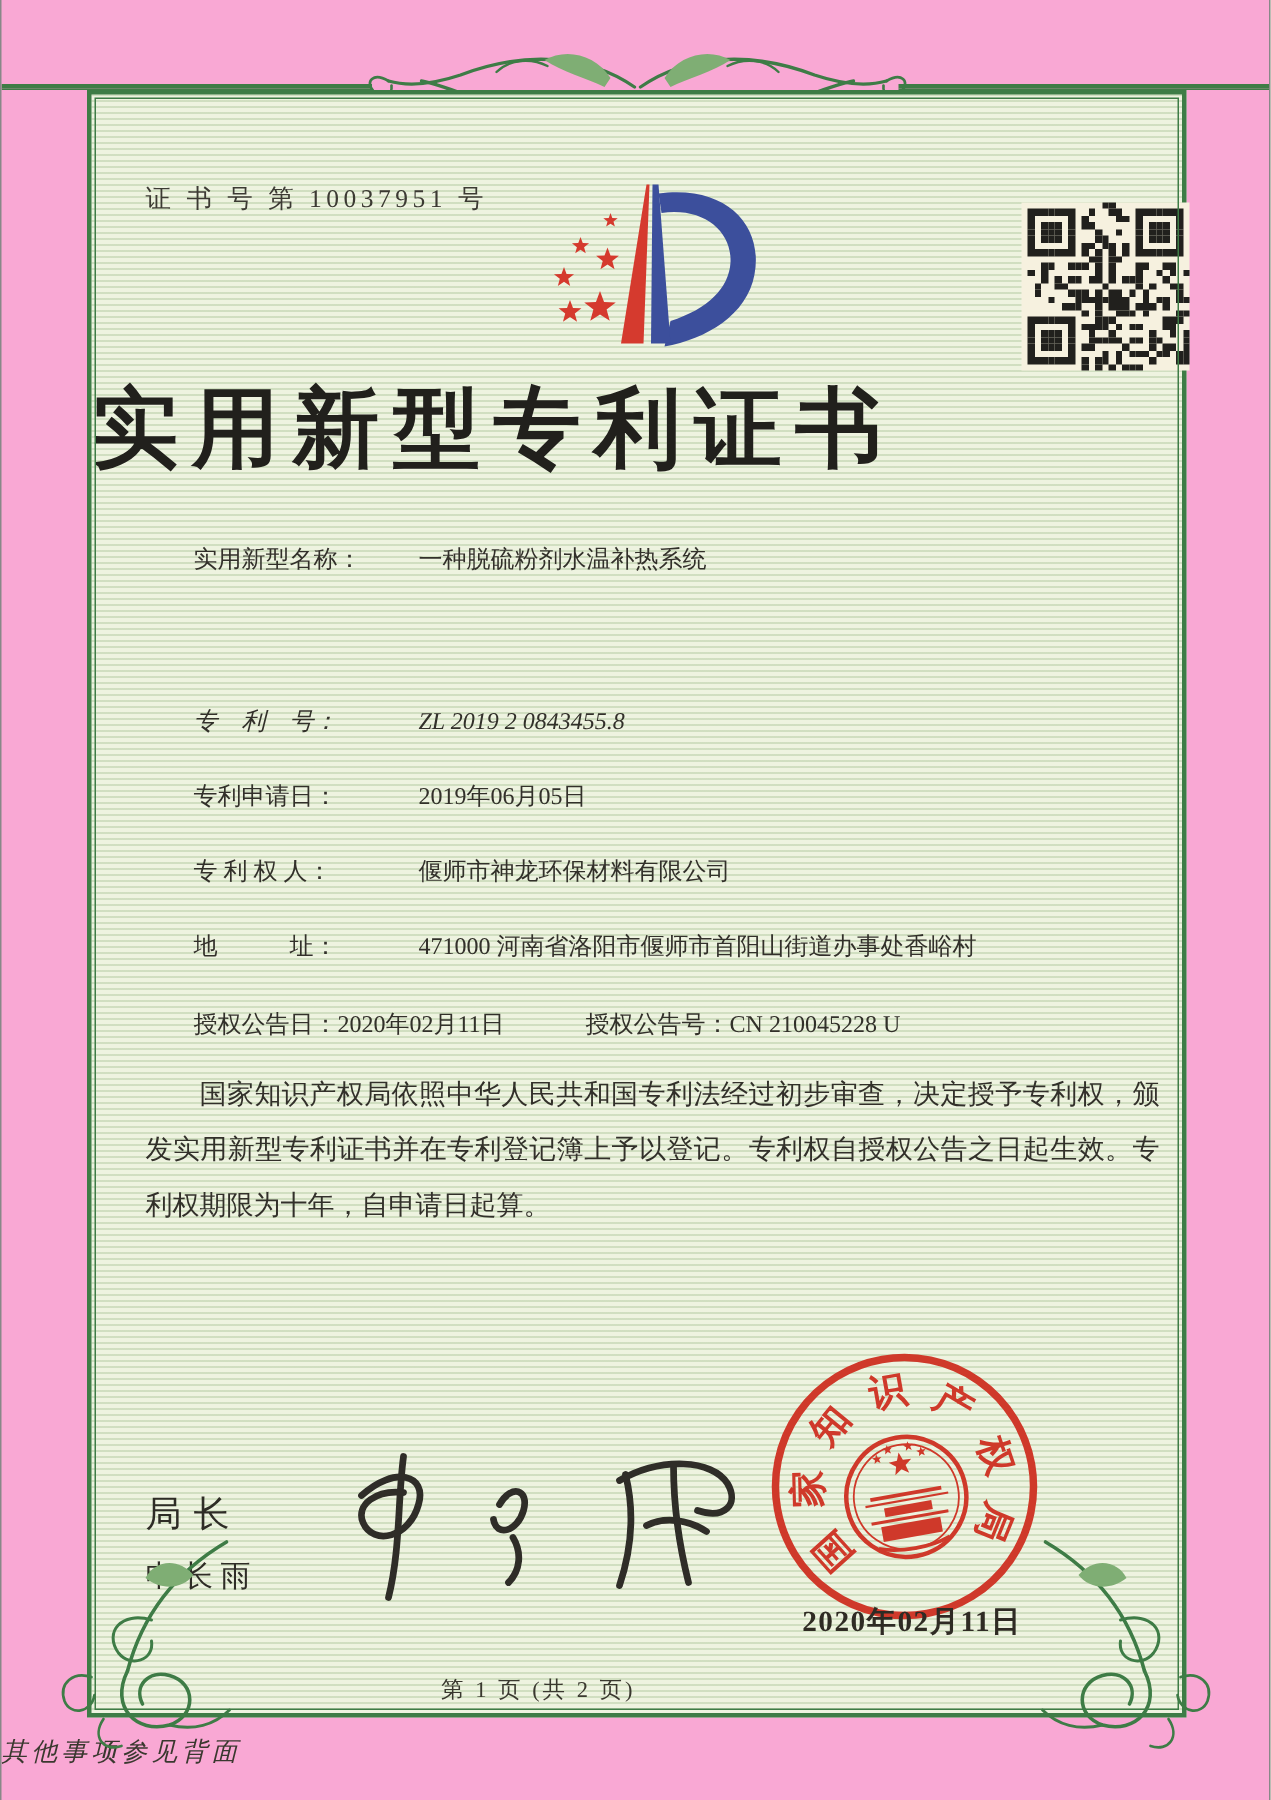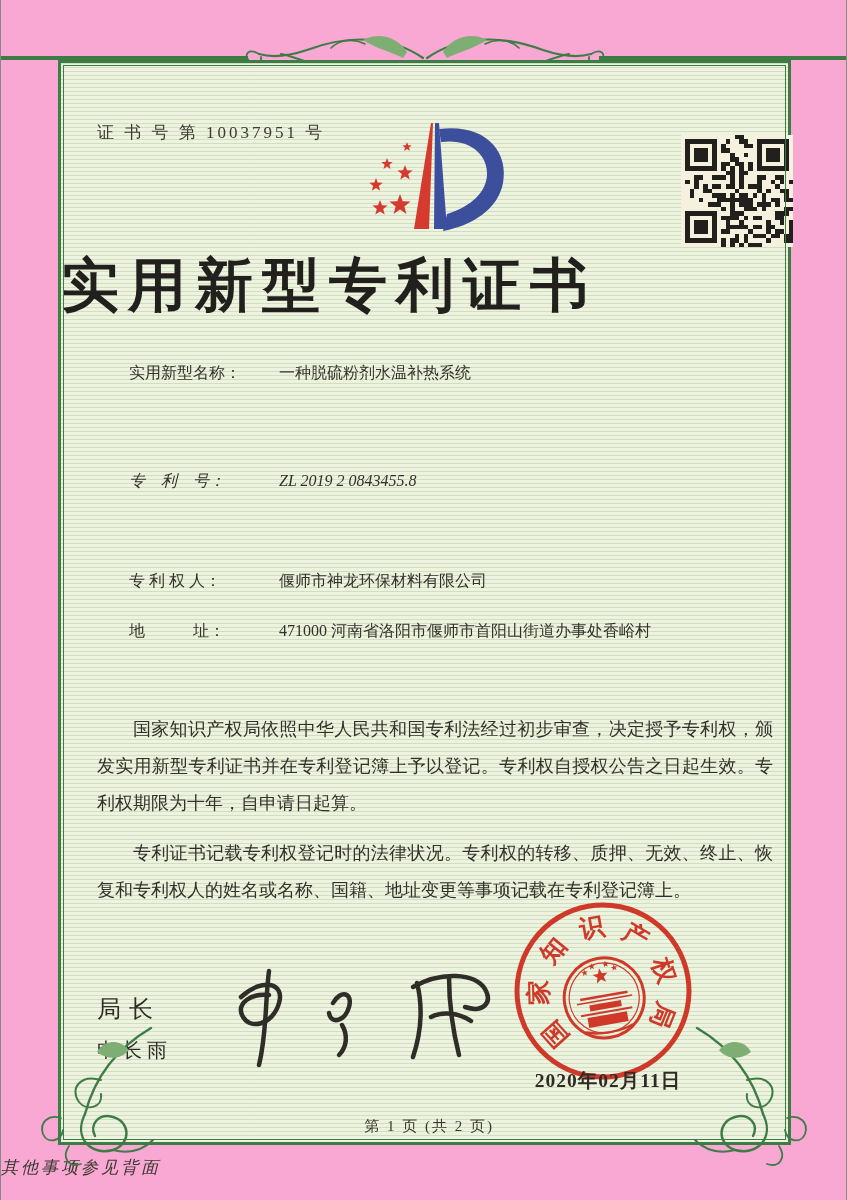--- a/index.html
+++ b/index.html
@@ -53,21 +53,21 @@
   .body-text p + p { margin-top:13px; }
   
   .director-title { position:absolute; left:36px; top:930px; font-size:24px; letter-spacing:8px; color:#2e2c26; }
   .director-name  { position:absolute; left:36px; top:974px; font-size:20px; letter-spacing:5px; color:#2e2c26; }
   .signature { position:absolute; left:150px; top:880px; }
   
   .seal { position:absolute; left:452px; top:838px; width:180px; height:180px;
     transform:rotate(-10deg); }
   .seal-date { position:absolute; left:442px; top:1004px; width:210px; text-align:center;
     font-size:19.5px; letter-spacing:1px; color:#2f2b24; font-weight:bold; }
-  .page-indicator { position:absolute; left:233px; top:1054px; width:200px; text-align:right;
+  .page-indicator { position:absolute; left:233px; top:1054px; width:200px; text-align:left;
     font-size:15px; letter-spacing:2px; color:#3a382f; }
   .back-note { position:absolute; left:0; top:1156px; width:847px; text-align:left;
     font-size:17px; letter-spacing:3px; font-style:italic; color:#3a382f; }
   svg { display:block; }
 </style>
 </head>
 <body>
 
 <div class="page">
 
@@ -733,30 +733,36 @@
       </div>
 
     <div class="doc-title">实用新型专利证书</div>
 
     <div class="field-row r1">
       <span class="lbl">实用新型名称：</span><span>一种脱硫粉剂水温补热系统</span>
     </div>
     <div class="field-row r3">
       <span class="lbl">专　利　号：</span><span>ZL 2019 2 0843455.8</span>
     </div>
+    <div class="field-row r4">
+      <span class="lbl">专利申请日：</span><span>2019年06月05日</span>
+    </div>
     <div class="field-row r5">
       <span class="lbl">专 利 权 人：</span><span>偃师市神龙环保材料有限公司</span>
     </div>
     <div class="field-row r6">
       <span class="lbl">地　　　址：</span><span>471000 河南省洛阳市偃师市首阳山街道办事处香峪村</span>
     </div>
+    <div class="field-row r7">
+      <span><span>授权公告日：</span><span>2020年02月11日</span></span>
+      <span class="pair2"><span>授权公告号：</span><span>CN 210045228 U</span></span>
+    </div>
 
     <div class="body-text">
       <p>国家知识产权局依照中华人民共和国专利法经过初步审查，决定授予专利权，颁发实用新型专利证书并在专利登记簿上予以登记。专利权自授权公告之日起生效。专利权期限为十年，自申请日起算。</p>
-      <p>专利证书记载专利权登记时的法律状况。专利权的转移、质押、无效、终止、恢复和专利权人的姓名或名称、国籍、地址变更等事项记载在专利登记簿上。</p>
     </div>
 
     <div class="director-title">局长</div>
     <div class="director-name">申长雨</div>
 
     <svg class="signature" width="300" height="150" viewBox="0 0 300 150" fill="none" stroke="#2f2d28" stroke-width="4.5" stroke-linecap="round" stroke-linejoin="round">
       <path d="M58,28 C54,58 56,90 48,122"></path>
       <path d="M30,54 C52,34 74,40 68,60 C62,82 38,88 31,72 C26,60 40,50 58,52"></path>
       <path d="M122,60 C130,46 142,50 138,64 C134,78 120,82 118,70"></path>
       <path d="M131,82 C137,92 136,104 128,112"></path>

